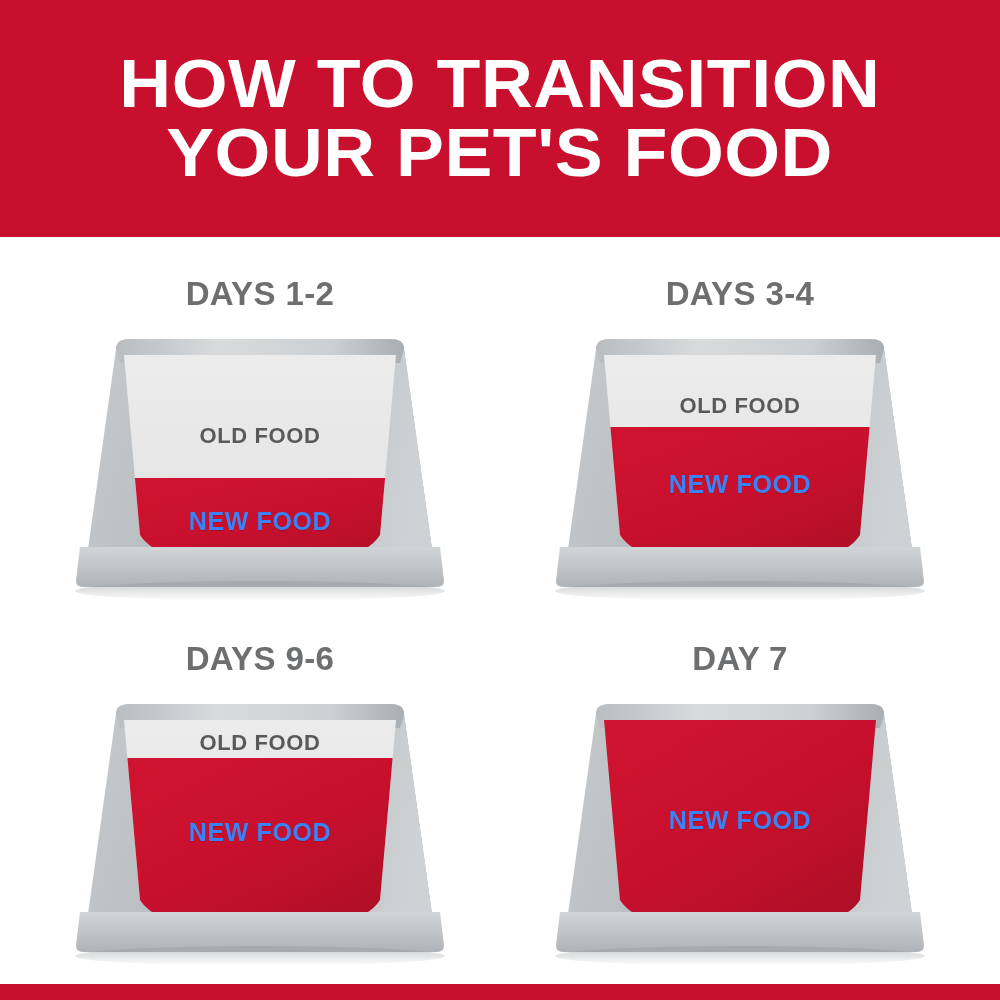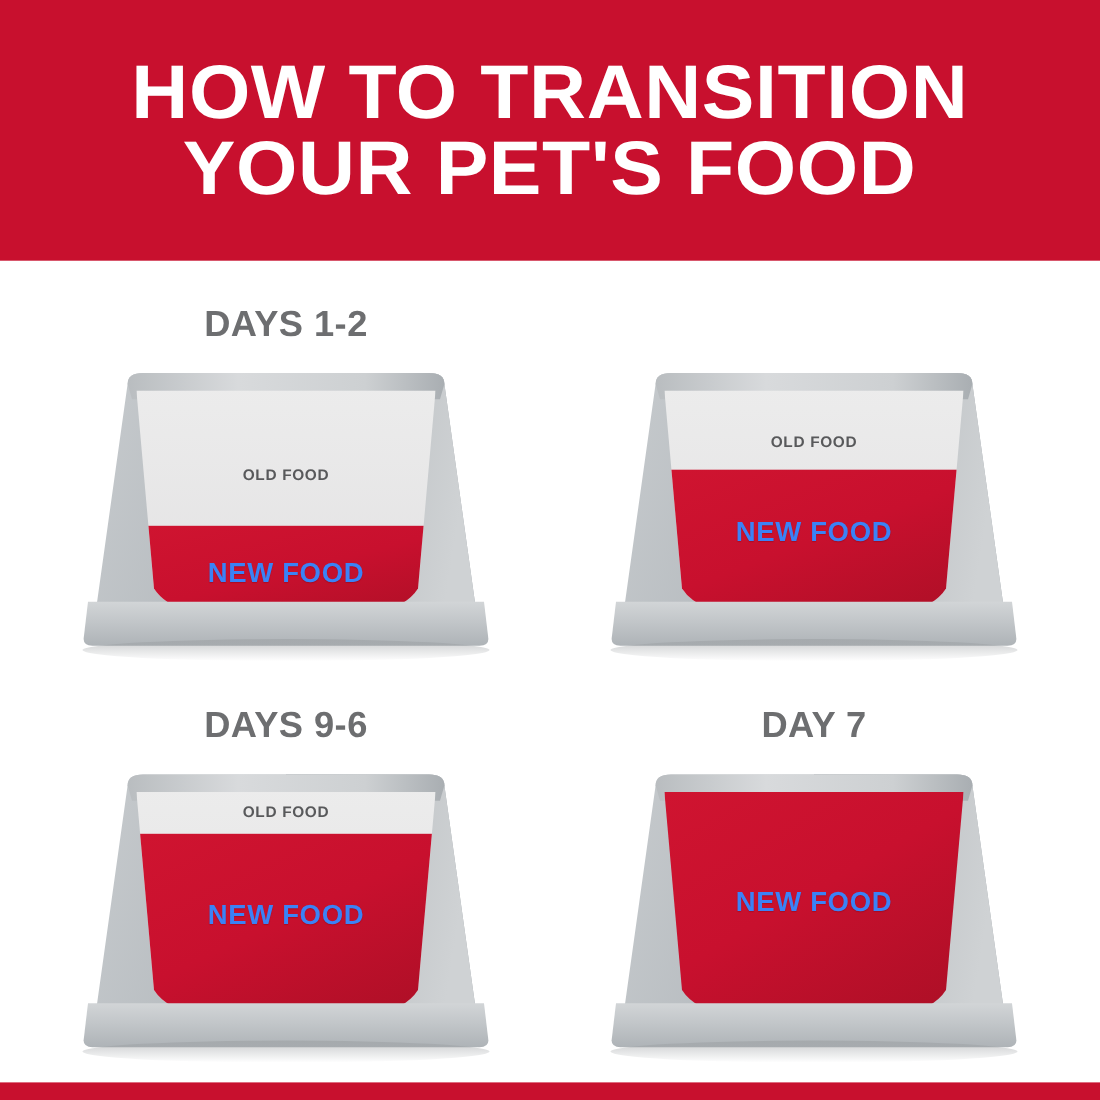--- a/index.html
+++ b/index.html
@@ -108,21 +108,21 @@
     position: absolute;
     width: 100%;
     text-align: center;
     font-family: "Liberation Sans", sans-serif;
     font-weight: bold;
     letter-spacing: 0.6px;
     pointer-events: none;
   }
   .old-label {
     color: #58595b;
-    font-size: 14px;
+    font-size: 22px;
   }
   .new-label {
     color: #3b82f6;
     font-size: 25px;
     text-shadow: 0 1px 1px rgba(120,0,14,0.35);
   }
 
   
   #footer-bar {
     position: absolute;
@@ -204,20 +204,21 @@
           <path d="M20,212 L380,212 L384,246 Q384,252 376,252 L24,252 Q16,252 16,246 Z" fill="url(#baseG0)"></path>
 
           <ellipse cx="200" cy="256" rx="185" ry="10" fill="url(#shadowG0)"></ellipse>
         </svg>
         <div class="food-label old-label" style="top:88px;">OLD FOOD</div>
         <div class="food-label new-label" style="top:172px;">NEW FOOD</div>
       </div>
     </div>
 
     <div class="panel" id="panel-1">
+      <div class="panel-heading">DAYS 3-4</div>
       <div class="bowl-wrap">
         <svg class="bowl-svg" viewBox="0 0 400 268" xmlns="http://www.w3.org/2000/svg">
           <defs>
             <linearGradient id="rimG1" x1="0" y1="0" x2="1" y2="0">
               <stop offset="0" stop-color="#b9bdc0"></stop>
               <stop offset="0.35" stop-color="#d8dadc"></stop>
               <stop offset="0.75" stop-color="#cdd0d2"></stop>
               <stop offset="1" stop-color="#a9aeb2"></stop>
             </linearGradient>
             <linearGradient id="leftWallG1" x1="0" y1="0" x2="1" y2="0.2">

